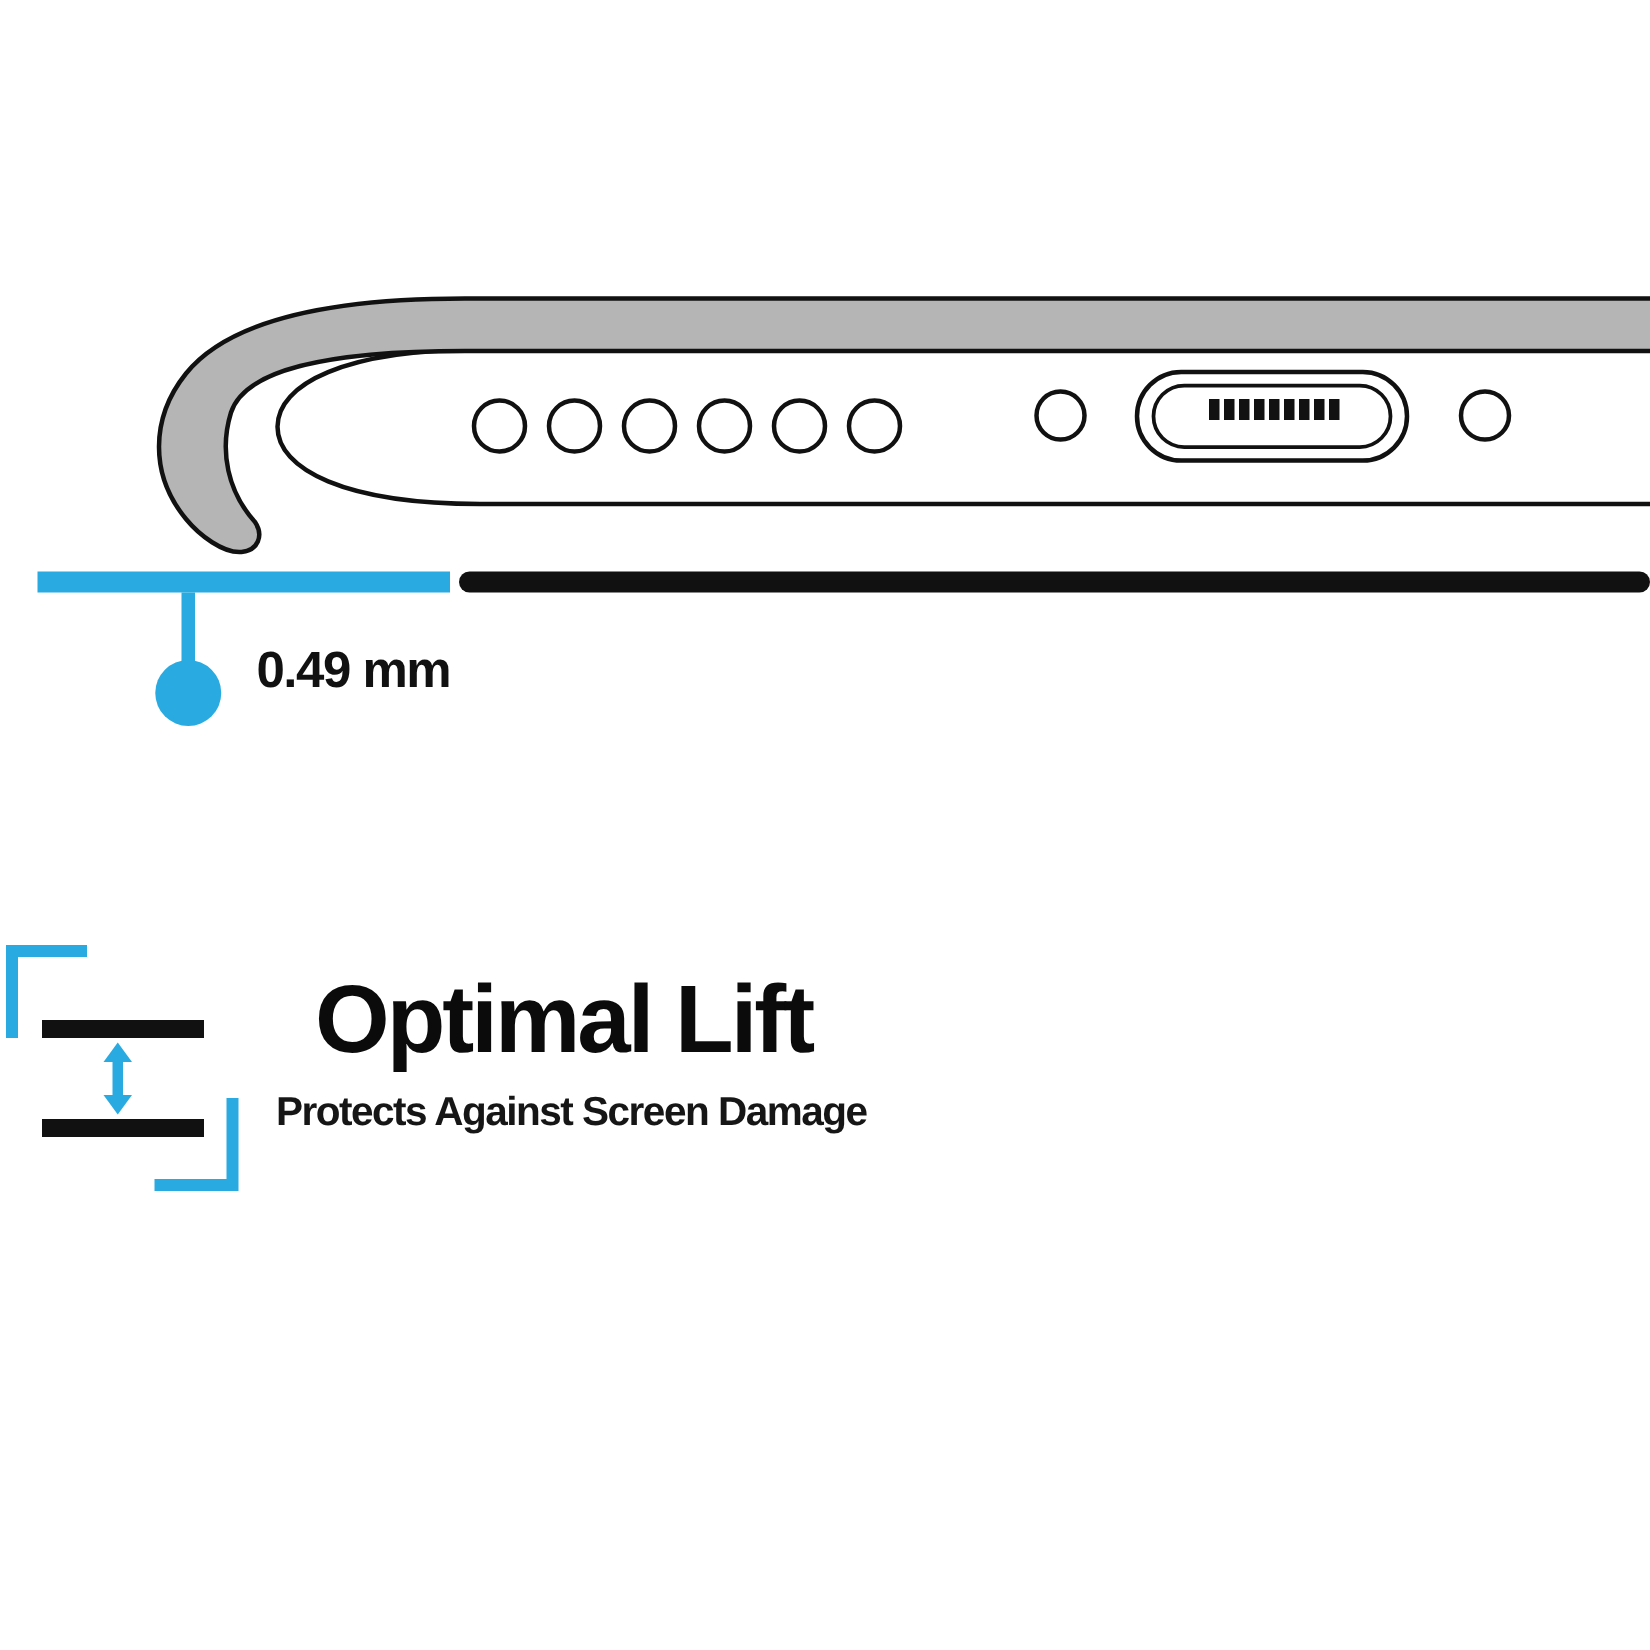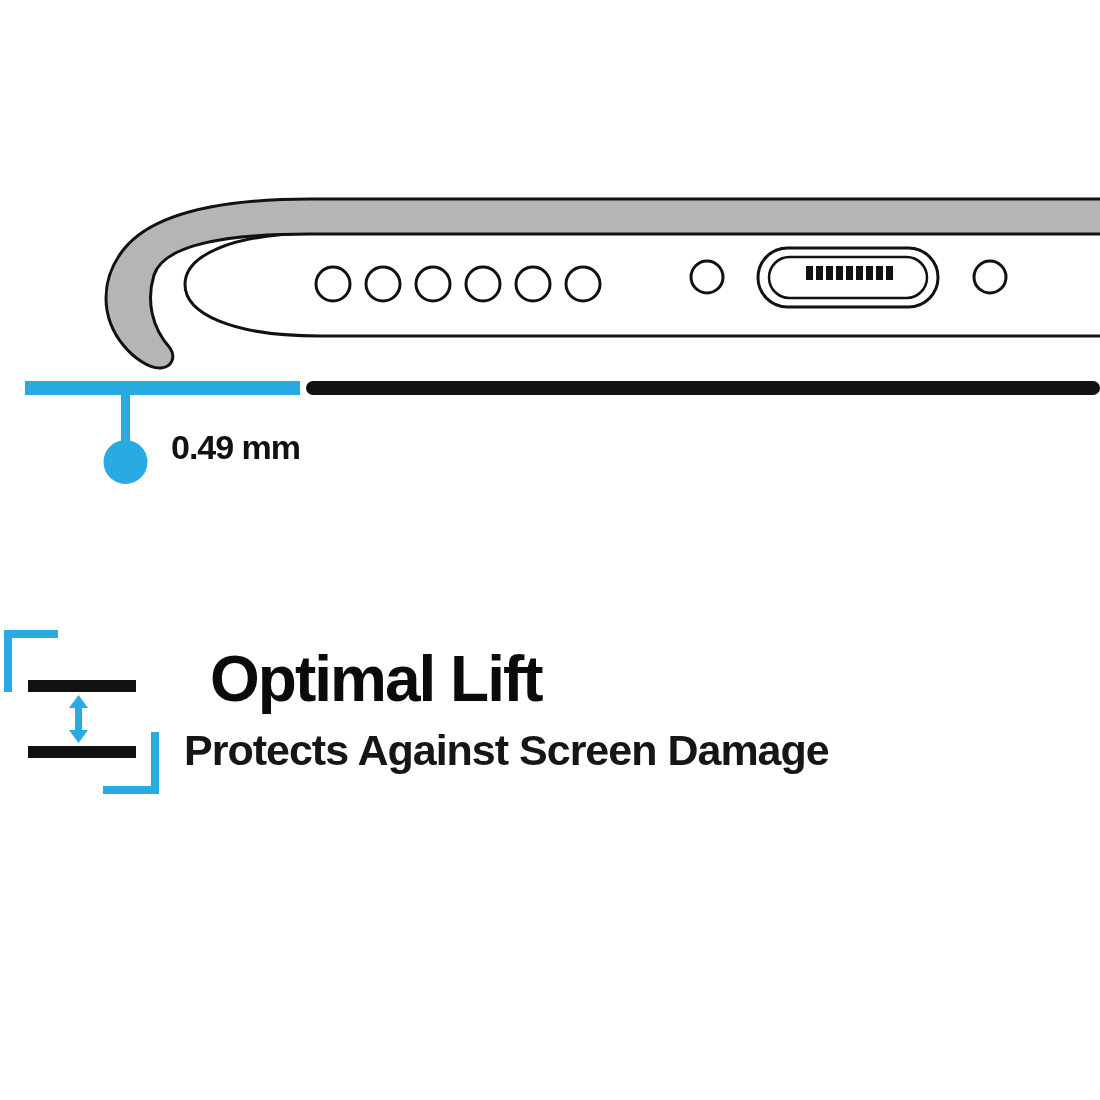--- a/index.html
+++ b/index.html
@@ -29,21 +29,21 @@
     position:absolute;left:0;top:622px;
   }
   .feature-title{
     position:absolute;left:181px;top:642px;
     font-size:64px;font-weight:800;letter-spacing:-2px;
     color:#0b0b0b;
     margin-left:29px;
   }
   .feature-subtitle{
     position:absolute;left:184px;top:726px;
-    font-size:43px;font-weight:600;letter-spacing:-1px;
+    font-size:27px;font-weight:600;letter-spacing:-1px;
     color:#161616;
   }
 </style>
 </head>
 <body>
 
 <div class="page">
 
   <svg class="illustration-svg" width="1100" height="560" viewBox="0 0 1100 560">
 

